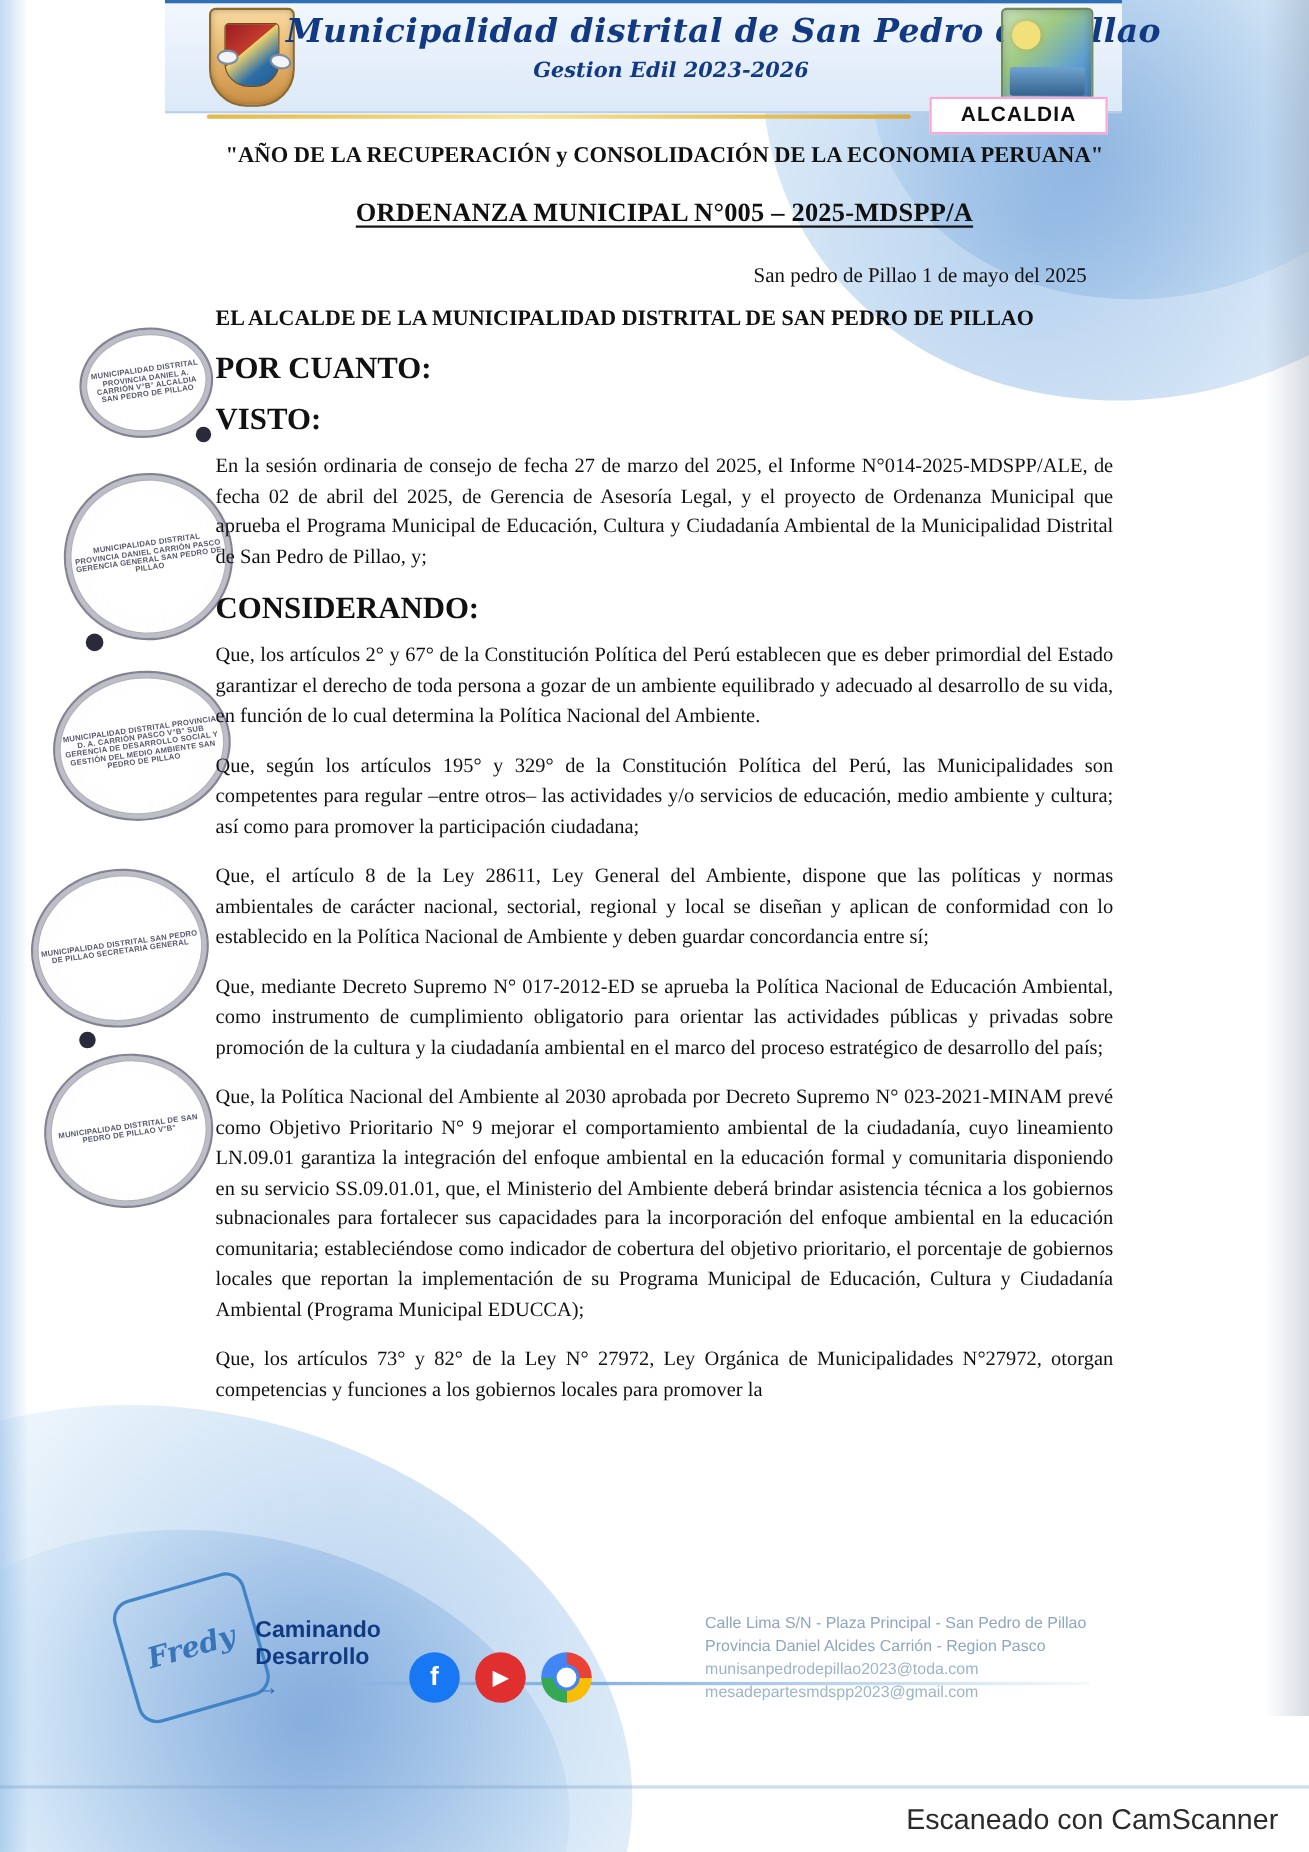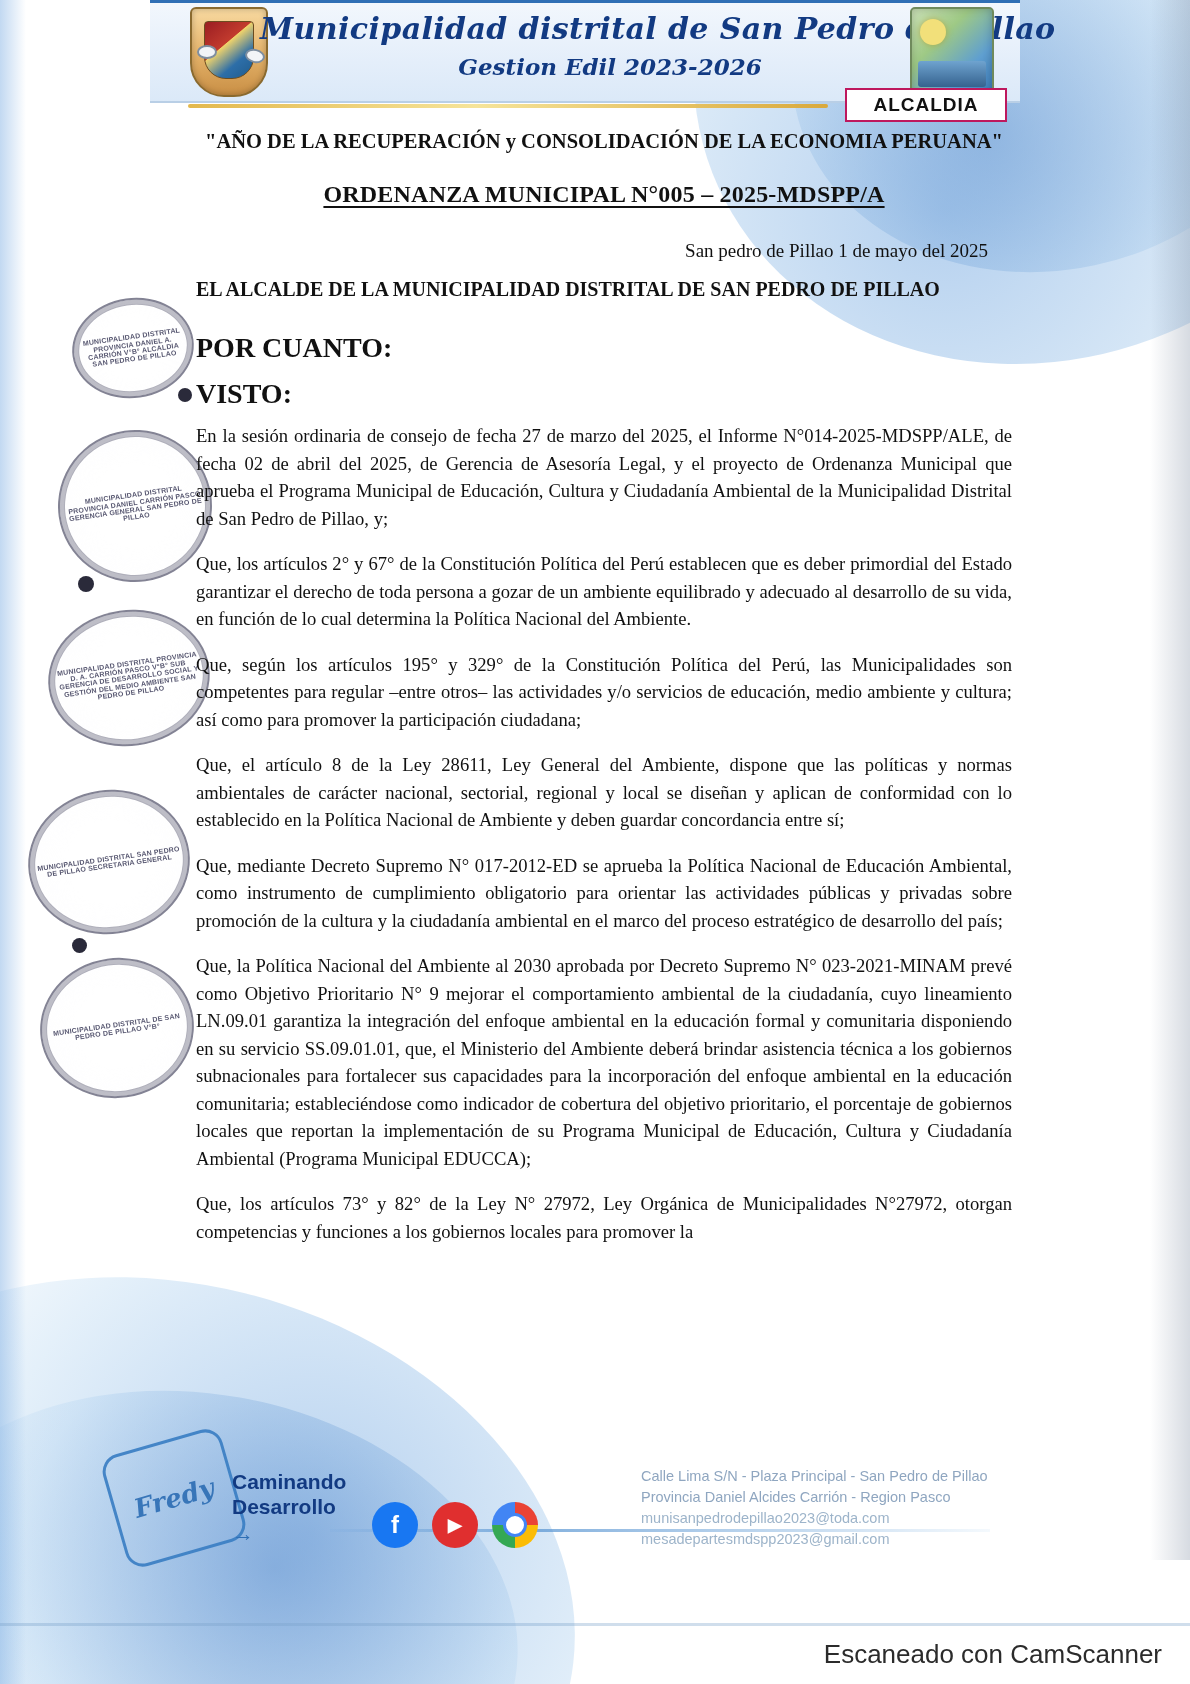--- a/index.html
+++ b/index.html
@@ -91,21 +91,21 @@
     white-space: nowrap;
   }
   .header-sub {
     position: absolute;
     top: 50px; left: 110px;
     width: 700px;
     text-align: center;
     font-family: "DejaVu Serif", serif;
     font-style: italic;
     font-weight: bold;
-    font-size: 23px;
+    font-size: 19px;
     color: #123a82;
   }
   .crest-left {
     position: absolute;
     top: 4px; left: 40px;
     width: 74px; height: 86px;
     background: linear-gradient(to bottom, #f8d9a0, #e2b067 55%, #c98f45);
     border: 2px solid #8a6a2f;
     border-radius: 6px 6px 34px 34px;
     box-shadow: inset 0 0 6px rgba(0,0,0,0.25);
@@ -159,21 +159,21 @@
     top: 104px; left: 188px;
     width: 640px; height: 4px;
     background: linear-gradient(to right, #e3b84c, #f6e49a 45%, #d9a93c);
     border-radius: 2px;
   }
   .alcaldia-box {
     position: absolute;
     top: 88px; left: 845px;
     width: 158px; height: 30px;
     background: #ffffff;
-    border: 2px solid #be185d;
+    border: 2px solid #f9a8d4;
     display: flex;
     align-items: center;
     justify-content: center;
     font-family: "Liberation Sans", sans-serif;
     font-weight: bold;
     font-size: 19px;
     letter-spacing: 1px;
     color: #111;
   }
 
@@ -207,21 +207,21 @@
     color: #111;
     margin-bottom: 13px;
     padding-right: 24px;
   }
   .lead {
     font-weight: bold;
     font-size: 20px;
     line-height: 1.45;
     text-align: justify;
     color: #111;
-    margin-bottom: 28px;
+    margin-bottom: 16px;
   }
   .kicker {
     font-weight: bold;
     font-size: 28px;
     color: #111;
     margin: 14px 0 12px 0;
   }
   p.para {
     font-size: 18.6px;
     line-height: 1.48;
@@ -416,20 +416,21 @@
   <div class="body">
     <div class="anio">"AÑO DE LA RECUPERACIÓN y CONSOLIDACIÓN DE LA ECONOMIA PERUANA"</div>
     <div class="ordenanza">ORDENANZA MUNICIPAL N°005 – 2025-MDSPP/A</div>
     <div class="fecha">San pedro de Pillao 1 de mayo del 2025</div>
 
     <div class="lead">EL ALCALDE DE LA MUNICIPALIDAD DISTRITAL DE SAN PEDRO DE PILLAO</div>
     <div class="kicker">POR CUANTO:</div>
     <div class="kicker">VISTO:</div>
     <p class="para">En la sesión ordinaria de consejo de fecha 27 de marzo del 2025, el Informe N°014-2025-MDSPP/ALE, de fecha 02 de abril del 2025, de Gerencia de Asesoría Legal, y el proyecto de Ordenanza Municipal que aprueba el Programa Municipal de Educación, Cultura y Ciudadanía Ambiental de la Municipalidad Distrital de San Pedro de Pillao, y;</p>
 
+    <div class="kicker">CONSIDERANDO:</div>
 
     <p class="para">Que, los artículos 2° y 67° de la Constitución Política del Perú establecen que es deber primordial del Estado garantizar el derecho de toda persona a gozar de un ambiente equilibrado y adecuado al desarrollo de su vida, en función de lo cual determina la Política Nacional del Ambiente.</p>
     <p class="para">Que, según los artículos 195° y 329° de la Constitución Política del Perú, las Municipalidades son competentes para regular –entre otros– las actividades y/o servicios de educación, medio ambiente y cultura; así como para promover la participación ciudadana;</p>
     <p class="para">Que, el artículo 8 de la Ley 28611, Ley General del Ambiente, dispone que las políticas y normas ambientales de carácter nacional, sectorial, regional y local se diseñan y aplican de conformidad con lo establecido en la Política Nacional de Ambiente y deben guardar concordancia entre sí;</p>
     <p class="para">Que, mediante Decreto Supremo N° 017-2012-ED se aprueba la Política Nacional de Educación Ambiental, como instrumento de cumplimiento obligatorio para orientar las actividades públicas y privadas sobre promoción de la cultura y la ciudadanía ambiental en el marco del proceso estratégico de desarrollo del país;</p>
     <p class="para">Que, la Política Nacional del Ambiente al 2030 aprobada por Decreto Supremo N° 023-2021-MINAM prevé como Objetivo Prioritario N° 9 mejorar el comportamiento ambiental de la ciudadanía, cuyo lineamiento LN.09.01 garantiza la integración del enfoque ambiental en la educación formal y comunitaria disponiendo en su servicio SS.09.01.01, que, el Ministerio del Ambiente deberá brindar asistencia técnica a los gobiernos subnacionales para fortalecer sus capacidades para la incorporación del enfoque ambiental en la educación comunitaria; estableciéndose como indicador de cobertura del objetivo prioritario, el porcentaje de gobiernos locales que reportan la implementación de su Programa Municipal de Educación, Cultura y Ciudadanía Ambiental (Programa Municipal EDUCCA);</p>
     <p class="para faded">Que, los artículos 73° y 82° de la Ley N° 27972, Ley Orgánica de Municipalidades N°27972, otorgan competencias y funciones a los gobiernos locales para promover la</p>
   </div>
 
   <div class="footer-line"></div>

